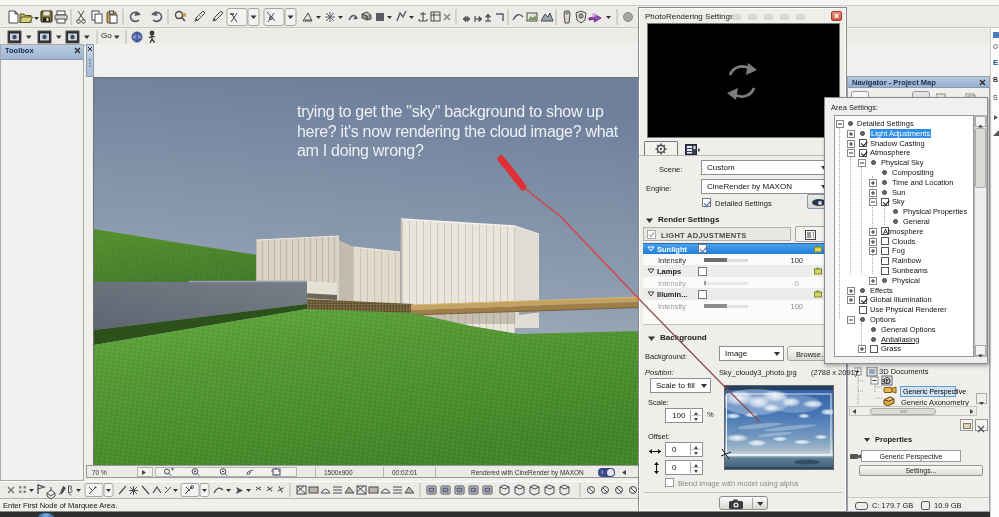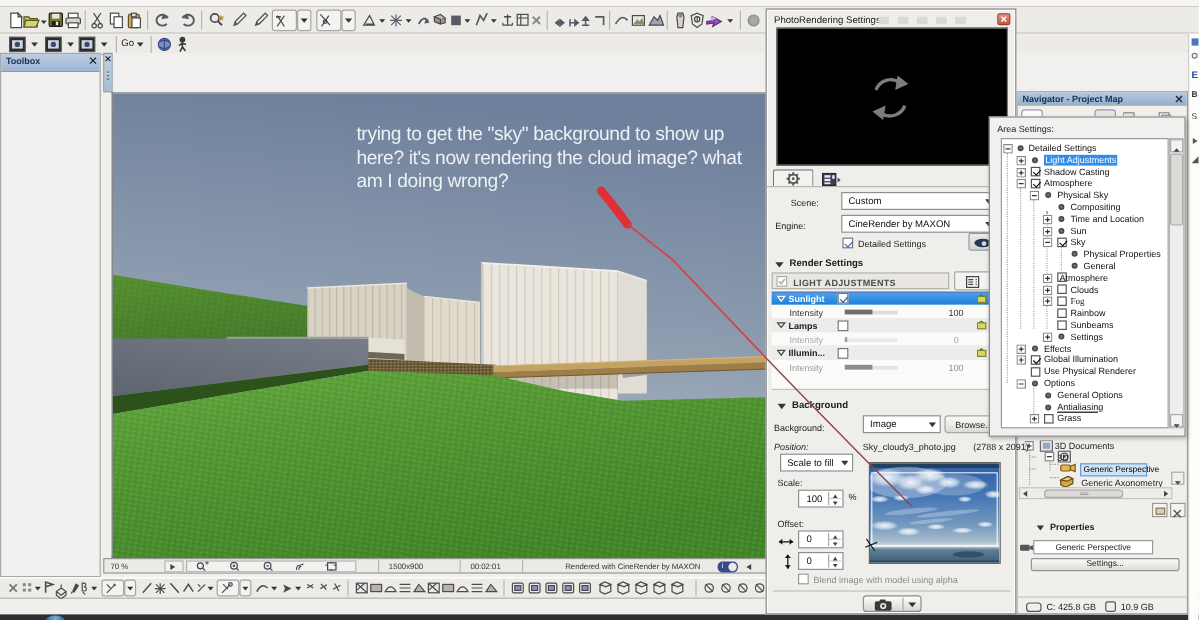--- a/index.html
+++ b/index.html
@@ -482,20 +482,23 @@
       </g>
       <g fill="none" stroke="#4a4a50">
         <circle cx="619" cy="9" r="3.5"></circle>
         <path d="M616,6 l6,6"></path>
       </g>
       <g fill="none" stroke="#4a4a50">
         <circle cx="633" cy="9" r="3.5"></circle>
         <path d="M630,6 l6,6"></path>
       </g>
     </svg>
+<div class="abs" style="left:0;top:499px;width:999px;height:13px;background:#f0efec;border-bottom:1px solid #8a8884;">
+  <span style="position:absolute;left:3px;top:2px;font-size:7.5px;color:#111;">Enter First Node of Marquee Area.</span>
+</div>
 <div class="abs" style="left:0;top:512px;width:999px;height:5px;background:#2e2e30;">
   <div style="position:absolute;left:38px;top:1px;width:16px;height:8px;border-radius:50%;background:radial-gradient(circle at 50% 30%,#7ab0e8,#1a4a8a);"></div>
 </div>
 <div class="abs" style="left:847px;top:76px;width:143px;height:436px;background:#f0efec;border:1px solid #9aa2ac;">
   <div style="position:absolute;left:0;top:0;width:141px;height:11px;background:linear-gradient(#b6c9e0,#96b0d0);border-bottom:1px solid #8899aa;">
     <span style="position:absolute;left:4px;top:1px;font-size:7.5px;font-weight:bold;color:#15304f;">Navigator - Project Map</span>
     <svg style="position:absolute;right:3px;top:2px;" width="7" height="7">
           <path d="M1,1 L6,6 M6,1 L1,6" stroke="#222" stroke-width="1.1"></path>
         </svg>
   </div>
@@ -570,21 +573,21 @@
     <polygon points="8,3.5 12,2 12,7 8,5.5" fill="#555"></polygon>
   </svg>
   <div style="position:absolute;left:13px;top:373px;width:100px;height:12px;background:#fff;border:1px solid #999;">
     <span style="position:absolute;left:50%;transform:translateX(-50%);top:1.5px;font-size:7px;color:#222;white-space:nowrap;">Generic Perspective</span>
   </div>
   <div style="position:absolute;left:11px;top:388px;width:124px;height:11px;background:linear-gradient(#fbfaf9,#dddbd7);border:1px solid #96948f;border-radius:2px;">
     <span style="position:absolute;left:50%;transform:translateX(-50%);top:1px;font-size:7px;color:#222;">Settings...</span>
   </div>
   <div style="position:absolute;left:0px;top:420px;width:141px;height:1px;background:#c8c6c2;"></div>
   <div style="position:absolute;left:7px;top:425px;width:13px;height:8px;border:1.5px solid #555;border-radius:3px;"></div>
-  <span style="position:absolute;left:24px;top:424px;font-size:7.5px;color:#222;">C: 425.8 GB</span>
+  <span style="position:absolute;left:24px;top:424px;font-size:7.5px;color:#222;">C: 179.7 GB</span>
   <div style="position:absolute;left:73px;top:424px;width:9px;height:9px;border:1.5px solid #555;border-radius:2px;"></div>
   <span style="position:absolute;left:86px;top:424px;font-size:7.5px;color:#222;">10.9 GB</span>
 </div>
 <div class="abs" style="left:990px;top:28px;width:9px;height:489px;background:#fdfdfc;border-left:1px solid #d0cec9;">
   <div style="position:absolute;left:2px;top:4px;width:6px;height:6px;background:#4a78c0;"></div>
   <div style="position:absolute;left:2px;top:16px;width:5px;height:5px;border:1.5px solid #778;border-radius:50%;"></div>
   <span style="position:absolute;left:2px;top:30px;font-size:8px;font-weight:bold;color:#1a4a9a;">E</span>
   <span style="position:absolute;left:2px;top:48px;font-size:7px;font-weight:bold;color:#333;">B</span>
   <span style="position:absolute;left:2px;top:66px;font-size:7px;color:#333;">S</span>
   <svg style="position:absolute;left:2px;top:86px;" width="6" height="7">
@@ -910,32 +913,32 @@
           <line x1="4" y1="2" x2="4" y2="6" stroke="#333"></line>
         </svg>
     <span class="tc" style="left:46px;top:121.1px;"></span>
     <span class="tt" style="left:57px;top:120.5px;">Clouds</span>
     <svg style="position:absolute;left:34px;top:131.4px;" width="8" height="8">
           <rect x="0.5" y="0.5" width="7" height="7" fill="#fff" stroke="#888"></rect>
           <line x1="2" y1="4" x2="6" y2="4" stroke="#333"></line>
           <line x1="4" y1="2" x2="4" y2="6" stroke="#333"></line>
         </svg>
     <span class="tc" style="left:46px;top:130.9px;"></span>
-    <span class="tt" style="left:57px;top:130.3px;font-family:Liberation Serif, serif;">Fog</span>
+    <span class="tt" style="left:57px;top:130.3px;">Fog</span>
     <span class="tc" style="left:46px;top:140.7px;"></span>
     <span class="tt" style="left:57px;top:140.1px;">Rainbow</span>
     <span class="tc" style="left:46px;top:150.5px;"></span>
     <span class="tt" style="left:57px;top:149.9px;">Sunbeams</span>
     <svg style="position:absolute;left:34px;top:160.8px;" width="8" height="8">
           <rect x="0.5" y="0.5" width="7" height="7" fill="#fff" stroke="#888"></rect>
           <line x1="2" y1="4" x2="6" y2="4" stroke="#333"></line>
           <line x1="4" y1="2" x2="4" y2="6" stroke="#333"></line>
         </svg>
     <span class="td" style="left:47px;top:161.8px;"></span>
-    <span class="tt" style="left:57px;top:159.7px;">Settings</span>
+    <span class="tt" style="left:57px;top:159.7px;">Physical</span>
     <svg style="position:absolute;left:12px;top:170.6px;" width="8" height="8">
           <rect x="0.5" y="0.5" width="7" height="7" fill="#fff" stroke="#888"></rect>
           <line x1="2" y1="4" x2="6" y2="4" stroke="#333"></line>
           <line x1="4" y1="2" x2="4" y2="6" stroke="#333"></line>
         </svg>
     <span class="td" style="left:25px;top:171.6px;"></span>
     <span class="tt" style="left:35px;top:169.5px;">Effects</span>
     <svg style="position:absolute;left:12px;top:180.4px;" width="8" height="8">
           <rect x="0.5" y="0.5" width="7" height="7" fill="#fff" stroke="#888"></rect>
           <line x1="2" y1="4" x2="6" y2="4" stroke="#333"></line>

